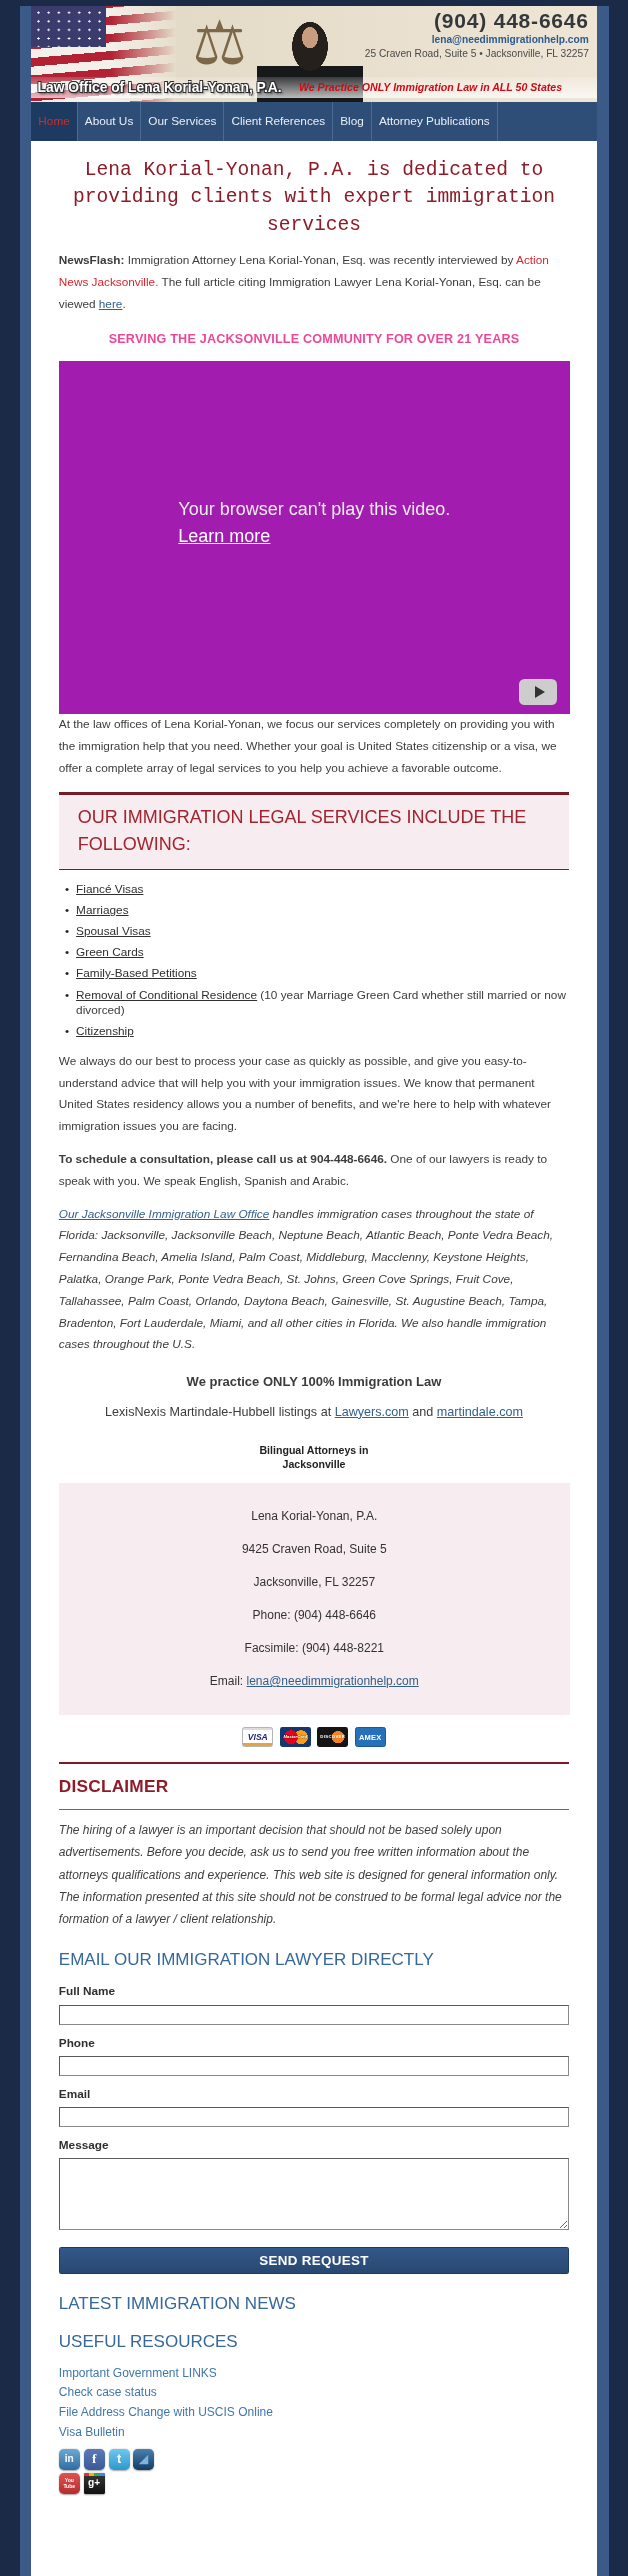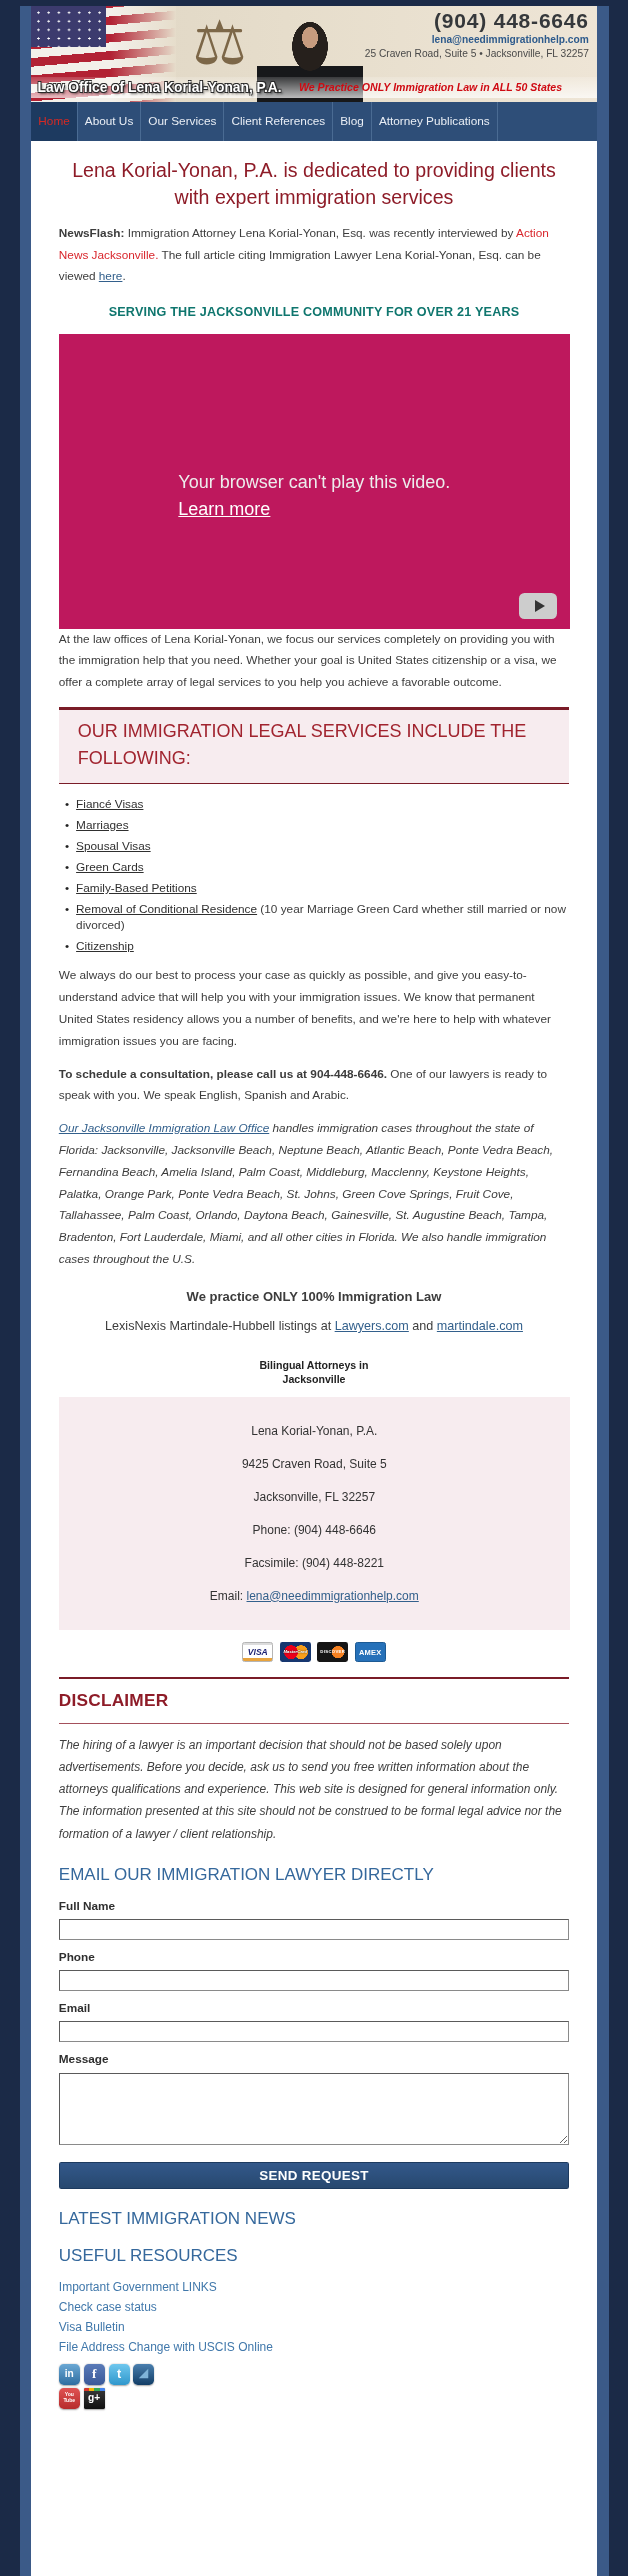--- a/index.html
+++ b/index.html
@@ -37,27 +37,27 @@
   .tagline { color: #cf0a12; font-weight: bold; font-style: italic; font-size: 10.6px; margin-left: 17.3px; }
 
   
   .nav { display: flex; height: 39px; background: #2e4e78; font-size: 11.8px; }
   .nav-item { display: flex; align-items: center; padding: 0 7px; color: #e9eef5; border-right: 0.8px solid #4a6b93; cursor: pointer; text-decoration: none; }
   .nav-item.active { background: #1d3a60; color: #d42a24; }
   .nav-fill { flex: 1; }
 
   
   .main { background: #fff; padding: 0.8px 27.5px 0; font-size: 11.8px; line-height: 1.85; }
-  .page-title { color: #8e1c28; font-size: 19.6px; font-weight: normal; text-align: center; line-height: 1.4; margin: 15.7px 7.9px 11px; }
+  .page-title { color: #8e1c28; font-size: 19.6px; font-weight: normal; text-align: center; line-height: 1.4; margin: 15.7px 7.9px 11px; font-family: Liberation Mono, monospace; }
   p { margin: 0 0 11px; }
   .red-text { color: #d9262c; }
   .inline-link { color: #33608c; text-decoration: underline; cursor: pointer; }
-  .serving { text-align: center; font-weight: bold; font-size: 12.6px; color: #0f766e; margin: 12.6px 0 7.9px; letter-spacing: 0.2px; }
-
-  .video-player { position: relative; width: 511px; height: 295px; margin: 9.4px auto 0; background: #be185d; cursor: pointer; padding-left: 16px; }
+  .serving { text-align: center; font-weight: bold; font-size: 12.6px; color: #ec4899; margin: 12.6px 0 7.9px; letter-spacing: 0.2px; }
+
+  .video-player { position: relative; width: 511px; height: 353px; margin: 9.4px auto 0; background: #a21caf; cursor: pointer; padding-left: 16px; }
   .video-msg-wrap { position: absolute; top: 135px; left: 0; right: 0; text-align: center; }
   .video-msg-inner { display: inline-block; text-align: left; line-height: 1.5; }
   .video-msg { color: #ededed; font-size: 18px; }
   .video-learn-more { color: #fff; font-size: 18px; text-decoration: underline; cursor: pointer; }
   .play-button { position: absolute; right: 12.6px; bottom: 9.4px; width: 38px; height: 26px; background: #cdcdcd; border-radius: 5.5px;
     display: flex; align-items: center; justify-content: center; cursor: pointer; }
   .play-icon { width: 0; height: 0; border-left: 10.2px solid #333; border-top: 6.3px solid transparent; border-bottom: 6.3px solid transparent; margin-left: 3.1px; }
 
   .testimonials-button { display: flex; align-items: center; width: fit-content; margin: 33px auto 11px; height: 35px; padding: 0 7px 0 19px;
     border-radius: 17.3px; background: linear-gradient(#4d73a3, #2b4a74 55%, #22406a); border: 1.6px solid #16304f;
@@ -239,22 +239,22 @@
       <textarea class="form-textarea" style=""></textarea>
       <button class="send-button">SEND REQUEST</button>
     </form>
 
     <h2 class="blue-heading">LATEST IMMIGRATION NEWS</h2>
     <h2 class="blue-heading" style="margin-top:3.1px;">USEFUL RESOURCES</h2>
 
     <div>
       <a class="resource-link">Important Government LINKS</a>
       <a class="resource-link">Check case status</a>
+      <a class="resource-link">File Address Change with USCIS Online</a>
       <a class="resource-link">Visa Bulletin</a>
-      <a class="resource-link">File Address Change with USCIS Online</a>
     </div>
 
     <div class="social-row">
       <span class="social-icon icon-linkedin">in</span><span class="social-icon icon-facebook">f</span><span class="social-icon icon-twitter">t</span><span class="social-icon icon-avvo">
           <svg width="11.8" height="11.8" viewBox="0 0 15 15">
             <polygon points="1,13 13,1 13,13" fill="#7fb3d9"></polygon>
           </svg>
         </span>
       <br>
       <span class="social-icon icon-youtube">

